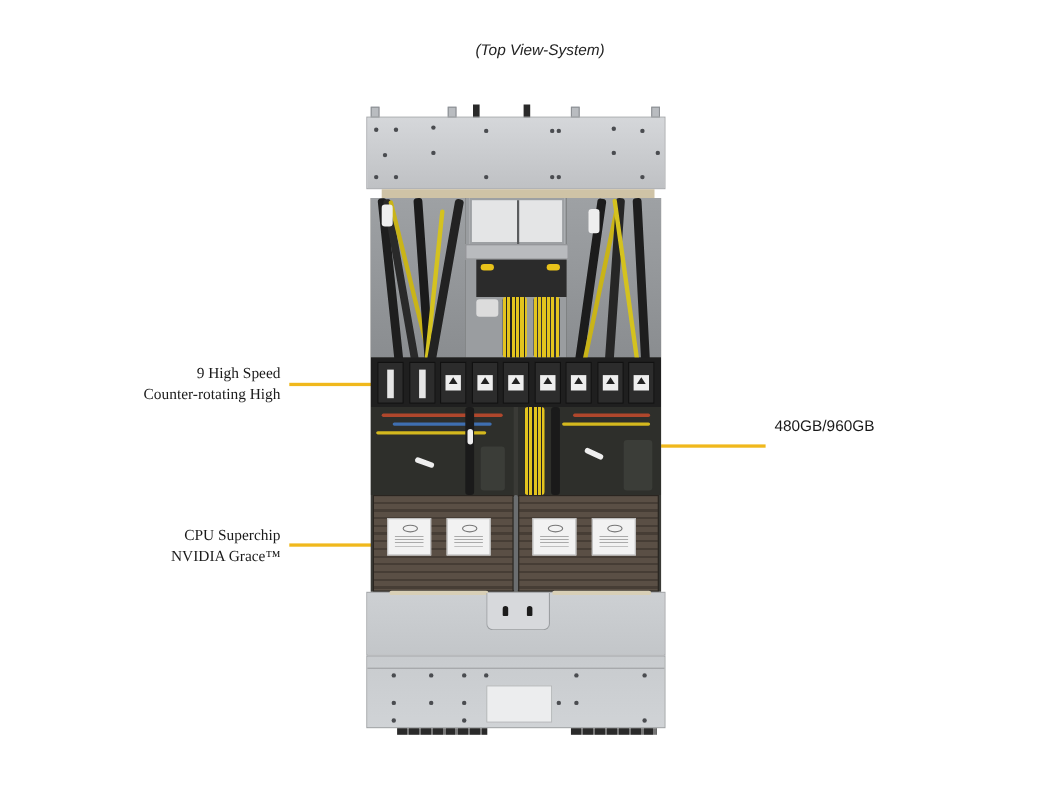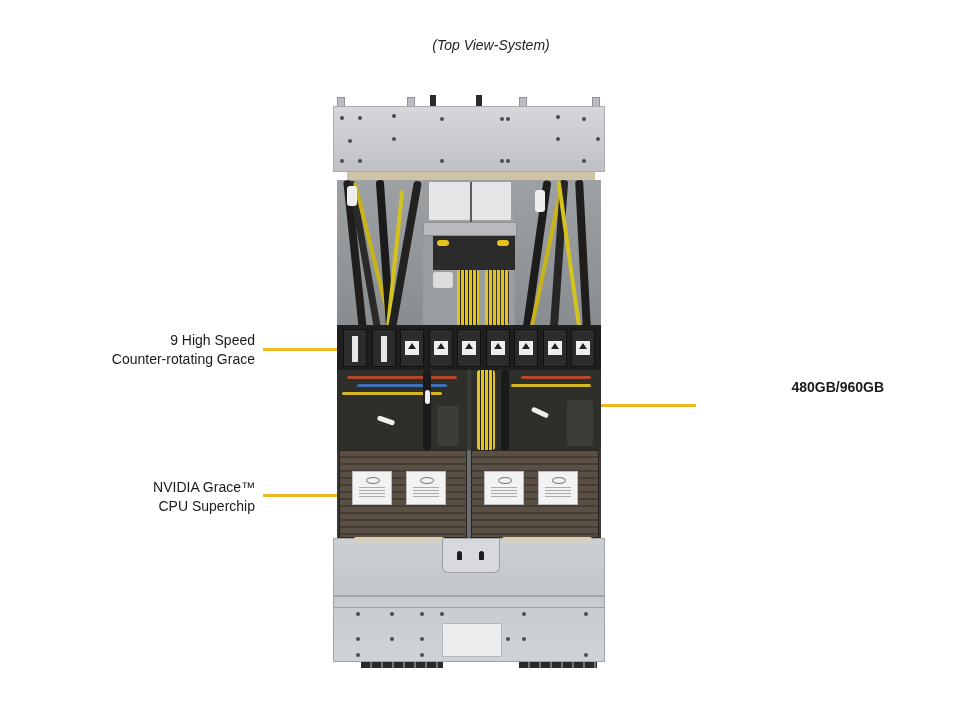--- a/index.html
+++ b/index.html
@@ -24,22 +24,22 @@
       font-size: 14px;
       font-style: italic;
       color: #222;
     }
     .label {
       position: absolute;
       font-size: 14px;
       line-height: 19px;
       color: #1a1a1a;
     }
-    .label.right-align { text-align: right; }
-    .label.left-align { text-align: right; font-weight: bold; }
+    .label.right-align { text-align: right; font-family: Liberation Serif, serif; }
+    .label.left-align { text-align: left; }
     .leader {
       position: absolute;
       height: 3px;
       background: #f0b81c;
     }
     .leader-dot {
       position: absolute;
       width: 7px;
       height: 7px;
       border-radius: 50%;
@@ -306,28 +306,28 @@
       background: repeating-linear-gradient(90deg, #2a2a2a 0px, #2a2a2a 9px, #777 9px, #777 11px);
     }
   </style>
 </head>
 <body>
 
 <div class="caption">(Top View-System)</div>
 
 <div class="label right-align" style="left:80px; top:331px; width:175px;">
   <div>9 High Speed</div>
-  <div>Counter-rotating Grace</div>
+  <div>Counter-rotating High</div>
 </div>
 <div class="leader" style="left:263px; top:348px; width:82px;"></div>
 <div class="leader-dot" style="left:340px; top:346px;"></div>
 
 <div class="label right-align" style="left:80px; top:478px; width:175px;">
+  <div>CPU Superchip</div>
   <div>NVIDIA Grace™</div>
-  <div>CPU Superchip</div>
 </div>
 <div class="leader" style="left:263px; top:494px; width:80px;"></div>
 
 <div class="label left-align" style="left:704px; top:378px; width:180px;">
   <div>480GB/960GB</div>
 </div>
 <div class="leader" style="left:601px; top:404px; width:95px;"></div>
 
 <div class="chassis">
 

